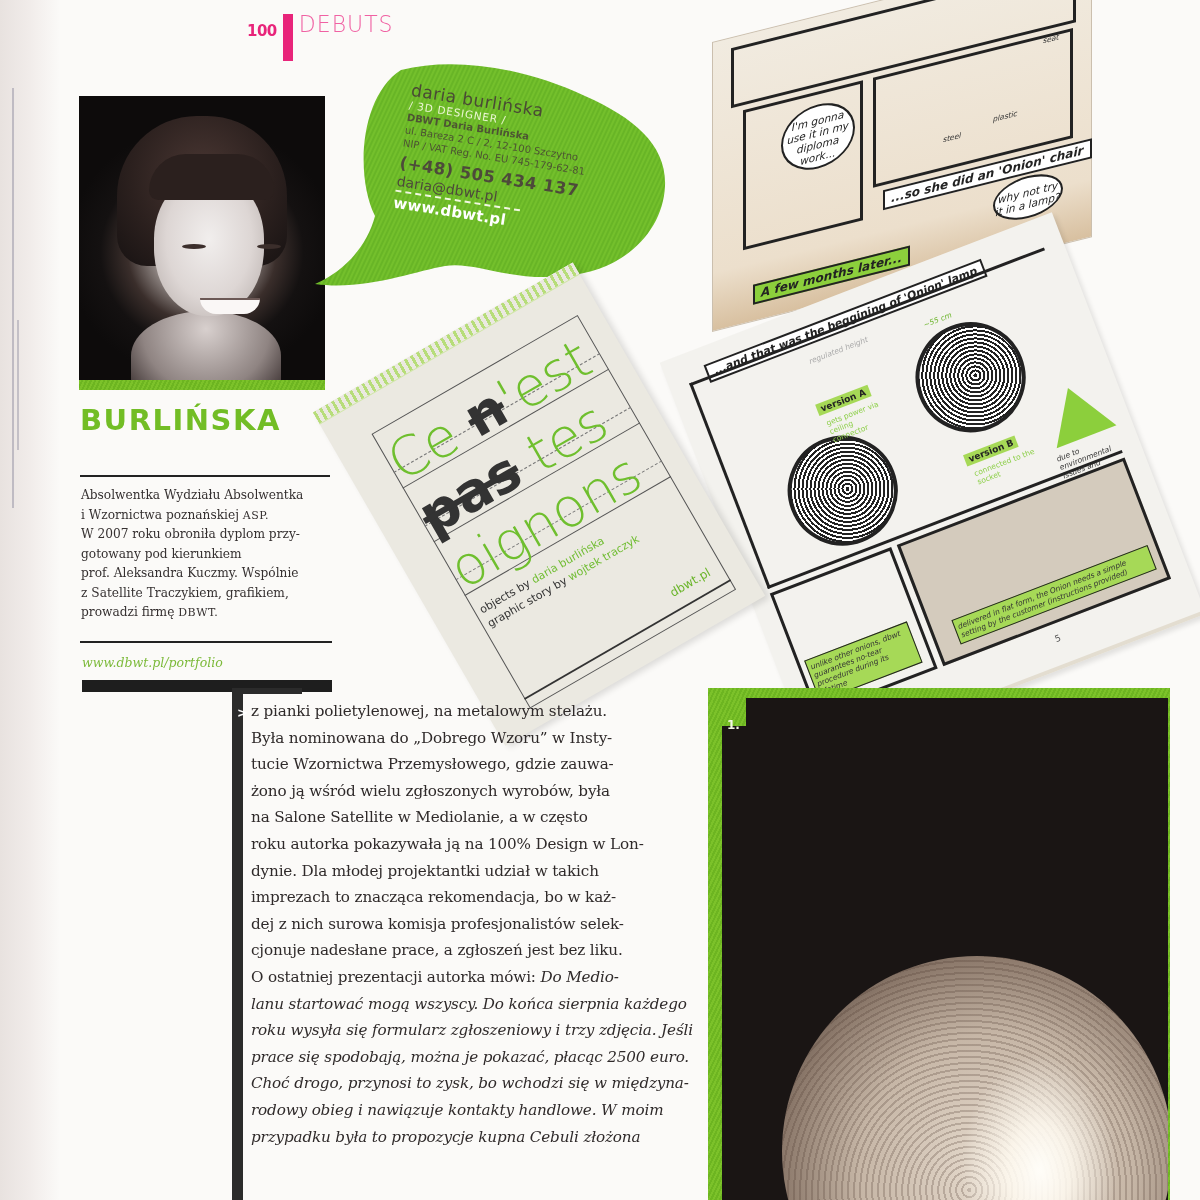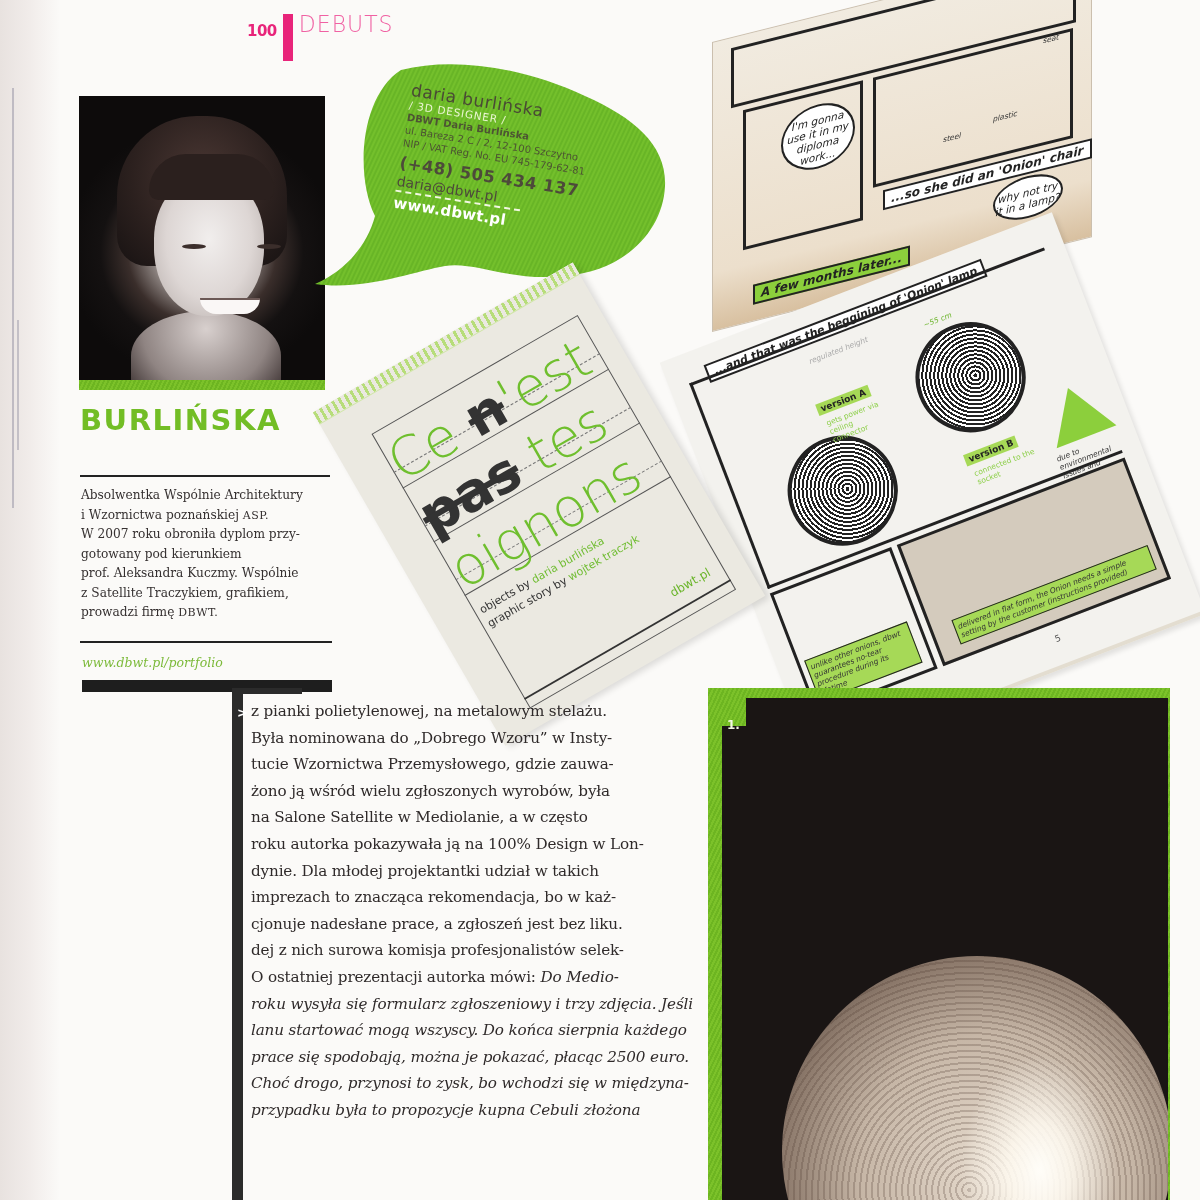--- a/index.html
+++ b/index.html
@@ -220,21 +220,21 @@
   <div class="smile"></div>
 </div>
 <div class="green-rule" style="left:79px;top:380px;width:246px;"></div>
 
 <div class="name">
   <div>BURLIŃSKA</div>
 </div>
 <div class="rule-dark" style="left:80px;top:475px;width:250px;height:2px;"></div>
 
 <div class="bio">
-  <div>Absolwentka Wspólnie Architektury</div>
+  <div>Absolwentka Wydziału Absolwentka</div>
   <div><span>i Wzornictwa poznańskiej</span> <span class="sc">ASP.</span></div>
   <div>W 2007 roku obroniła dyplom przy-</div>
   <div>gotowany pod kierunkiem</div>
   <div>prof. Aleksandra Kuczmy. Wspólnie</div>
   <div>z Satellite Traczykiem, grafikiem,</div>
   <div><span>prowadzi firmę</span> <span class="sc">DBWT.</span></div>
 </div>
 <div class="rule-dark" style="left:80px;top:641px;width:252px;height:2px;"></div>
 <div class="portfolio-link">www.dbwt.pl/portfolio</div>
 <div class="black-band"></div>
@@ -326,27 +326,28 @@
 <div class="article">
   <span class="chev">&gt;</span>
   <div class="line">z pianki polietylenowej, na metalowym stelażu.</div>
   <div class="line">Była nominowana do „Dobrego Wzoru” w Insty-</div>
   <div class="line">tucie Wzornictwa Przemysłowego, gdzie zauwa-</div>
   <div class="line">żono ją wśród wielu zgłoszonych wyrobów, była</div>
   <div class="line">na Salone Satellite w Mediolanie, a w często</div>
   <div class="line">roku autorka pokazywała ją na 100% Design w Lon-</div>
   <div class="line">dynie. Dla młodej projektantki udział w takich</div>
   <div class="line">imprezach to znacząca rekomendacja, bo w każ-</div>
+  <div class="line">dej z nich surowa komisja profesjonalistów selek-</div>
   <div class="line">cjonuje nadesłane prace, a zgłoszeń jest bez liku.</div>
-  <div class="line">dej z nich surowa komisja profesjonalistów selek-</div>
   <div class="line"><span>O ostatniej prezentacji autorka mówi: </span><em>Do Medio-</em></div>
+  <div class="line"><em>lanu startować mogą wszyscy. Do końca sierpnia każdego</em></div>
   <div class="line"><em>roku wysyła się formularz zgłoszeniowy i trzy zdjęcia. Jeśli</em></div>
-  <div class="line"><em>lanu startować mogą wszyscy. Do końca sierpnia każdego</em></div>
   <div class="line"><em>prace się spodobają, można je pokazać, płacąc 2500 euro.</em></div>
   <div class="line"><em>Choć drogo, przynosi to zysk, bo wchodzi się w międzyna-</em></div>
+  <div class="line"><em>rodowy obieg i nawiązuje kontakty handlowe. W moim</em></div>
   <div class="line"><em>przypadku była to propozycje kupna Cebuli złożona</em></div>
 </div>
 
 <div class="photo-frame"></div>
 <div class="photo">
   <div class="lamp"></div>
 </div>
 <div class="photo-notch"></div>
 <div class="photo-num">1.</div>
 

